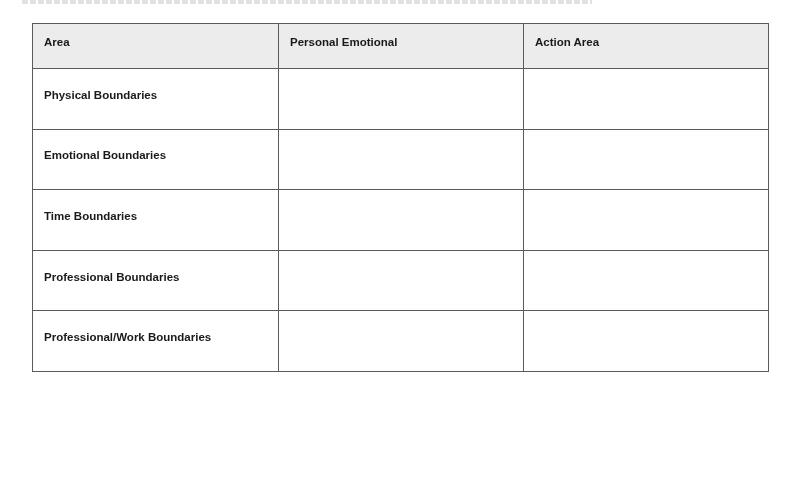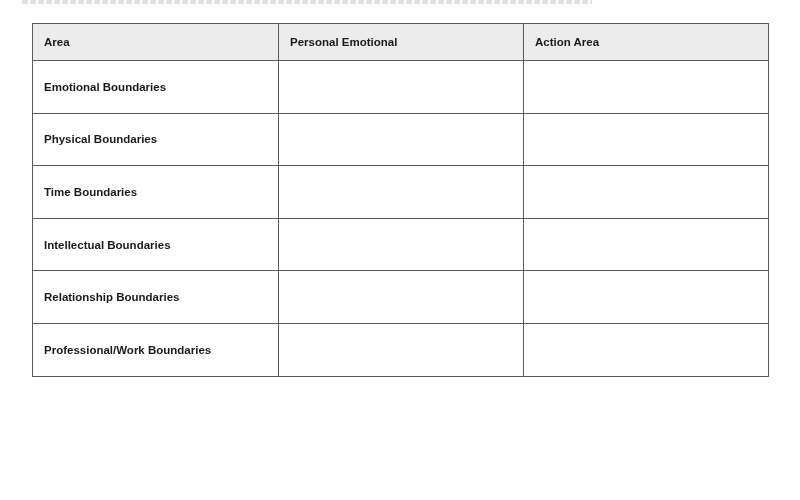--- a/index.html
+++ b/index.html
@@ -6,21 +6,21 @@
   body { width: 800px; height: 500px; position: relative; overflow: hidden;
          font-family: "Liberation Sans", "DejaVu Sans", sans-serif; }
   .top-text-fragment { position: absolute; left: 22px; top: -6px; width: 570px; height: 10px;
          background: repeating-linear-gradient(90deg, #c9c9c9 0 6px, #ffffff 6px 8px); opacity: 0.55; }
   table.boundaries { position: absolute; left: 32px; top: 23px; width: 736px;
          border-collapse: collapse; table-layout: fixed; }
   table.boundaries col.c1 { width: 246px; }
   table.boundaries col.c2 { width: 245px; }
   table.boundaries col.c3 { width: 245px; }
   table.boundaries th, table.boundaries td {
-         border: 1px solid #5a5a5a; padding: 0 0 0 11px; text-align: left;
+         border: 1px solid #5a5a5a; padding: 0 0 8px 11px; text-align: left;
          font-size: 11.5px; font-weight: bold; color: #1a1a1a; vertical-align: middle; }
   table.boundaries th { background: #ececec; height: 36px; }
   table.boundaries td { height: 51.6px; background: #ffffff; }
   table.boundaries td.area { background: #ffffff; }
 </style>
 </head>
 <body>
 
 <div class="top-text-fragment"></div>
 
@@ -32,41 +32,36 @@
     </colgroup>
   <thead>
     <tr>
       <th>Area</th>
       <th>Personal Emotional</th>
       <th>Action Area</th>
     </tr>
   </thead>
   <tbody>
     <tr>
-      <td class="area">Emotional Boundaries</td>
+      <td class="area">Physical Boundaries</td>
       <td></td>
       <td></td>
     </tr>
     <tr>
-      <td class="area">Physical Boundaries</td>
+      <td class="area">Emotional Boundaries</td>
       <td></td>
       <td></td>
     </tr>
     <tr>
       <td class="area">Time Boundaries</td>
       <td></td>
       <td></td>
     </tr>
     <tr>
-      <td class="area">Intellectual Boundaries</td>
-      <td></td>
-      <td></td>
-    </tr>
-    <tr>
-      <td class="area">Relationship Boundaries</td>
+      <td class="area">Professional Boundaries</td>
       <td></td>
       <td></td>
     </tr>
     <tr>
       <td class="area">Professional/Work Boundaries</td>
       <td></td>
       <td></td>
     </tr>
   </tbody>
 </table>

